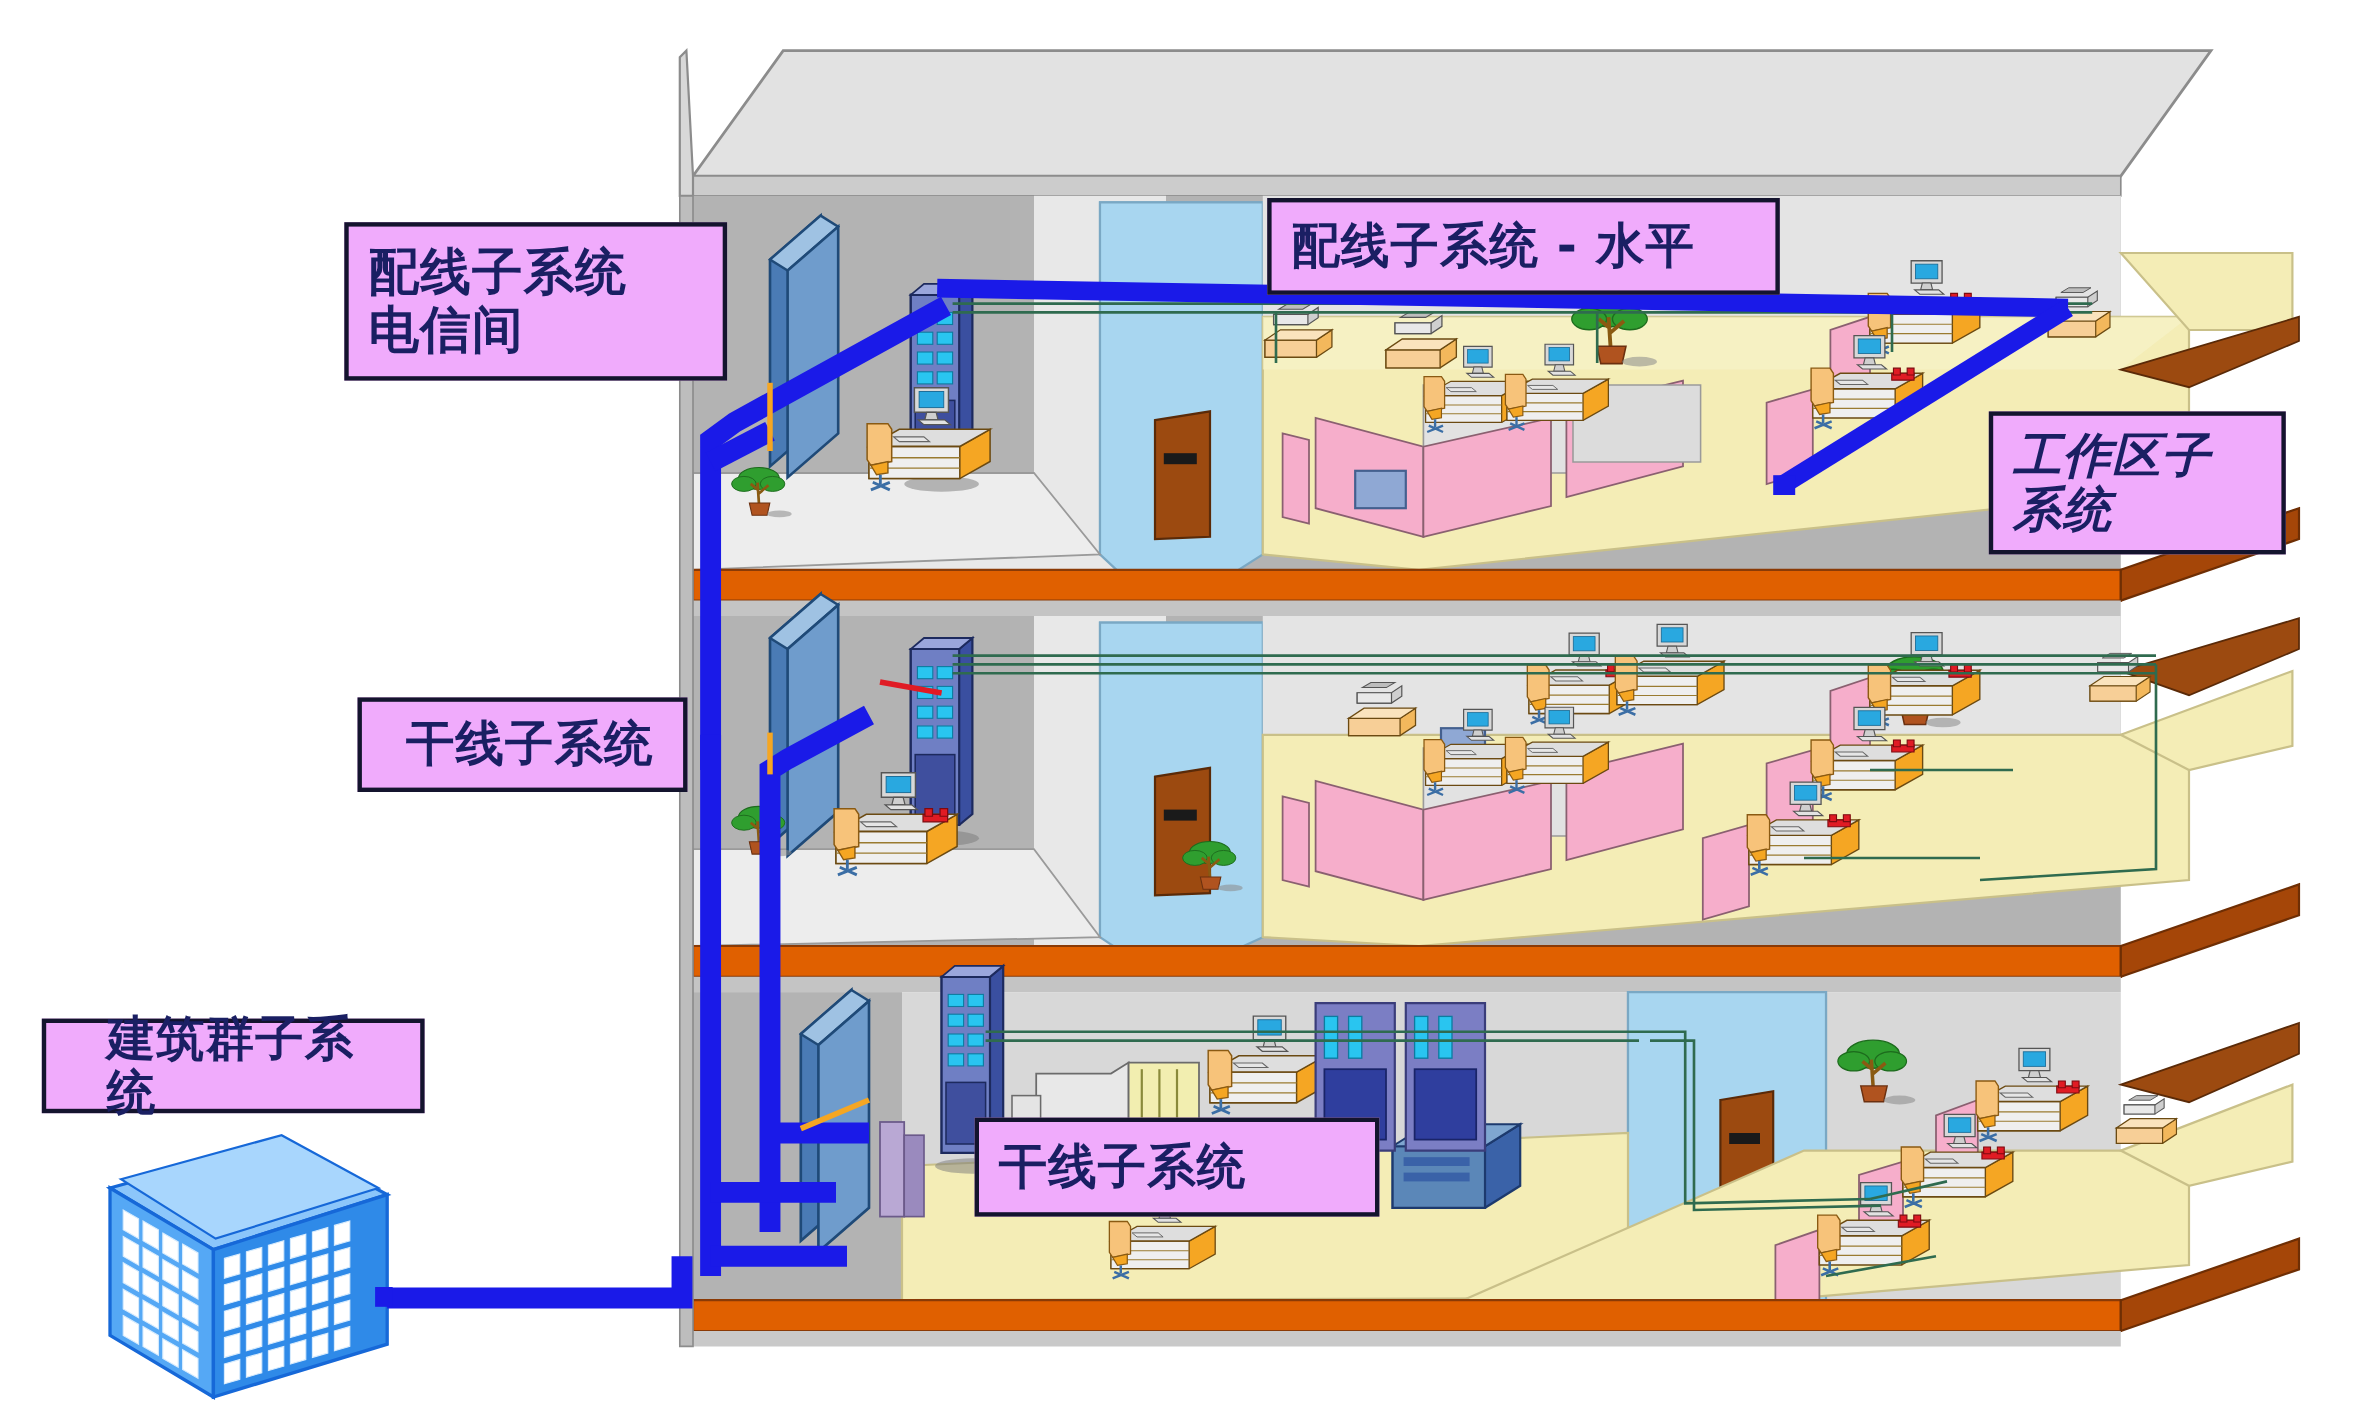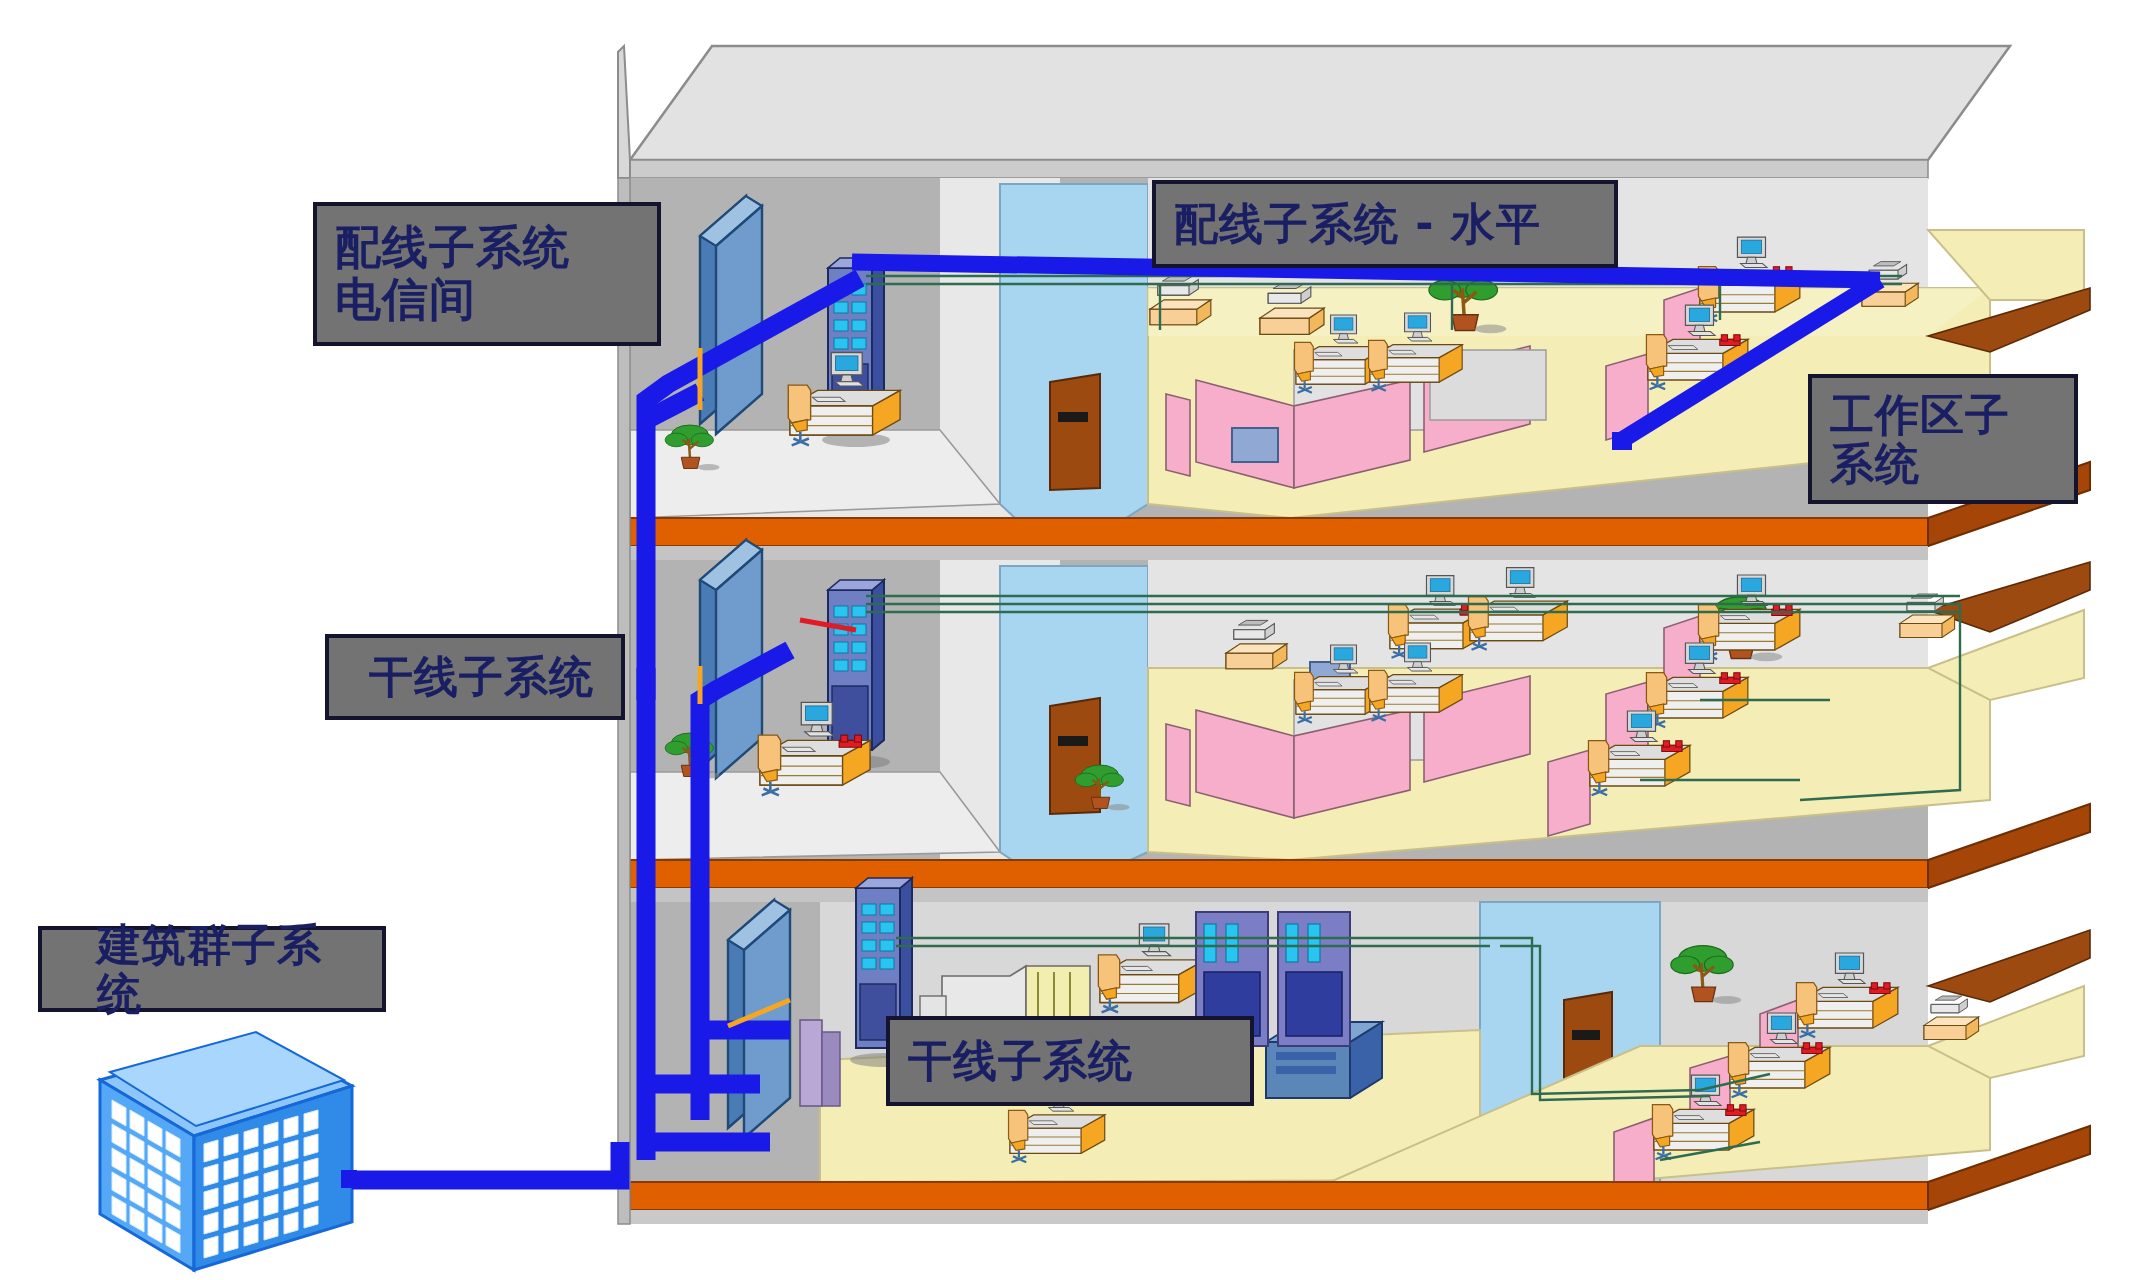--- a/index.html
+++ b/index.html
@@ -4,32 +4,32 @@
 <title>结构化布线系统图</title>
 <style>
   html,body{margin:0;padding:0;background:#ffffff;}
   body{width:2142px;height:1280px;position:relative;overflow:hidden;
        font-family:"Liberation Sans","DejaVu Sans",sans-serif;}
   #stage{position:absolute;inset:0;width:2142px;height:1280px;}
   svg#scene{position:absolute;left:0;top:0;width:2142px;height:1280px;display:block;}
 
   
   .callout{position:absolute;box-sizing:border-box;
-           background:#737373;border:4px solid #14142e;
+           background:#f0abfc;border:4px solid #14142e;
            display:flex;align-items:center;justify-content:flex-start;
            padding:6px 18px;z-index:40;}
   .callout span{color:#1a1f63;font-weight:bold;line-height:1.12;
                 letter-spacing:1px;white-space:pre-line;
                 font-family:"DejaVu Sans","Liberation Sans",sans-serif;}
   #lbl-telecom{left:313px;top:202px;width:348px;height:144px;}
   #lbl-telecom span{font-size:46px;}
   #lbl-horizontal{left:1152px;top:180px;width:466px;height:88px;align-items:center;text-align:center;}
   #lbl-horizontal span{font-size:44px;}
   #lbl-workarea{left:1808px;top:374px;width:270px;height:130px;}
-  #lbl-workarea span{font-size:44px;}
+  #lbl-workarea span{font-size:44px;font-style:italic;}
   #lbl-backbone{left:325px;top:634px;width:300px;height:86px;padding-left:40px;}
   #lbl-backbone span{font-size:44px;}
   #lbl-campus{left:38px;top:926px;width:348px;height:86px;}
   #lbl-campus span{font-size:44px;margin-left:37px;}
   #lbl-equipment{left:886px;top:1016px;width:368px;height:90px;}
   #lbl-equipment span{font-size:44px;}
 </style>
 </head>
 <body>
 

